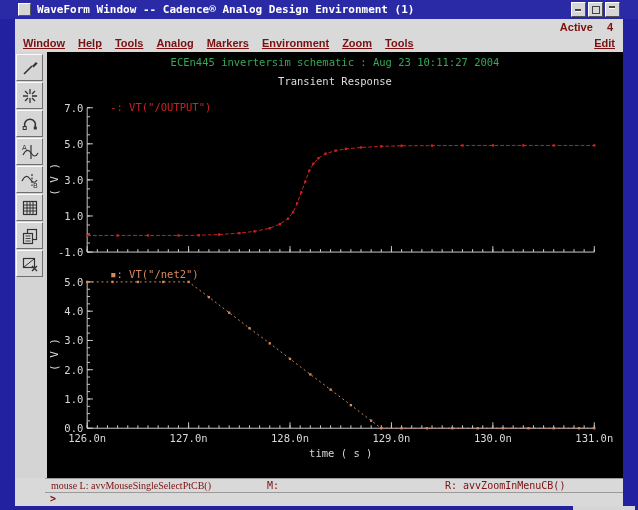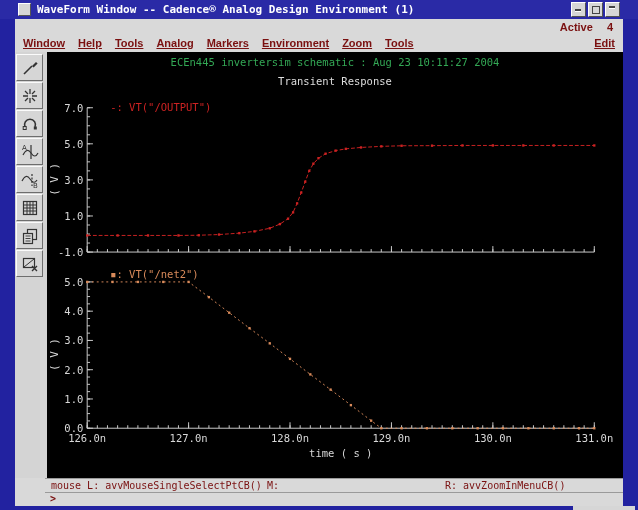--- a/index.html
+++ b/index.html
@@ -33,21 +33,21 @@
   .plot{flex:1 1 auto;background:#000;min-width:0;text-align:right;}
   .plot svg{display:block;width:100%;height:100%;}
   .hdr{font:11px "DejaVu Sans Mono",monospace;}
   .ttl{font:11px "DejaVu Sans Mono",monospace;fill:#dedede;}
   .leg{font:11px "DejaVu Sans Mono",monospace;}
   .axl{font:11px "DejaVu Sans Mono",monospace;fill:#d8d8d8;}
   
   .status1{height:13px;flex:0 0 auto;position:relative;border-top:1px solid #9a9a9a;margin-left:30px;
     color:#7a1010;font:10px "DejaVu Sans Mono",monospace;}
   .status1 span{position:absolute;top:1px;white-space:nowrap;}
-  .s-l{left:6px;} .s-m{left:222px;} .s-r{left:400px;}
+  .s-l{left:6px;font-family:Liberation Serif, serif;} .s-m{left:222px;} .s-r{left:400px;}
   .status2{height:13px;flex:0 0 auto;border-top:1px solid #9a9a9a;margin-left:30px;
     color:#7a1010;font:bold 10px "DejaVu Sans Mono",monospace;padding-left:5px;}
   .bottom-border{height:4px;flex:0 0 auto;background:#2222a0;position:relative;}
   .resize-notch{position:absolute;right:3px;top:0;width:62px;height:4px;background:#d6d6d6;}
 </style>
 </head>
 <body>
 
 <div class="window">
 

